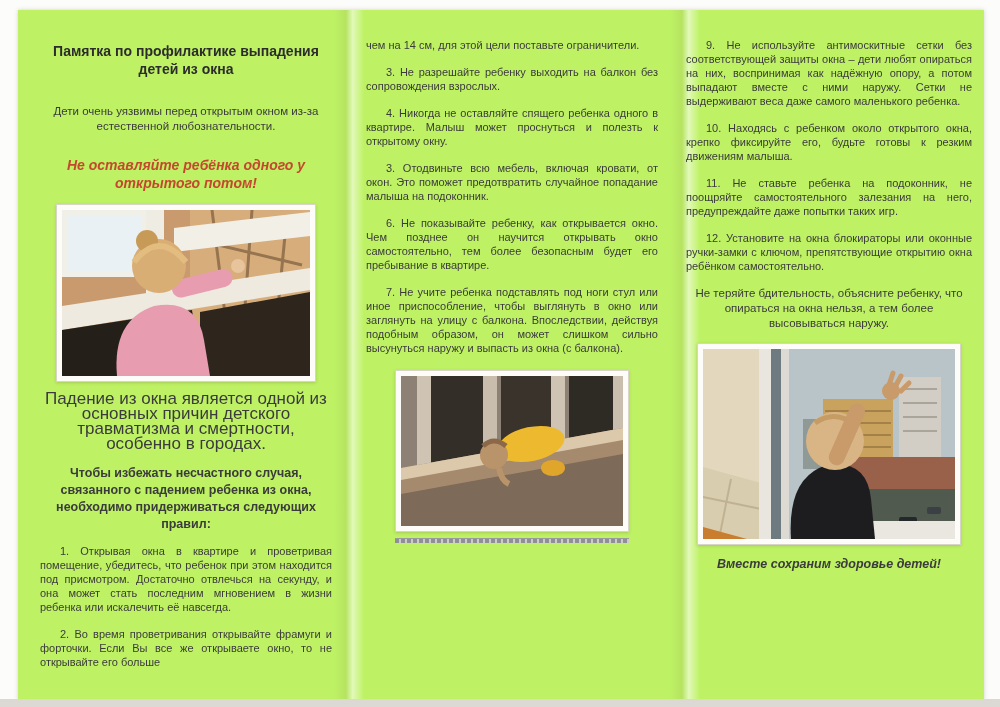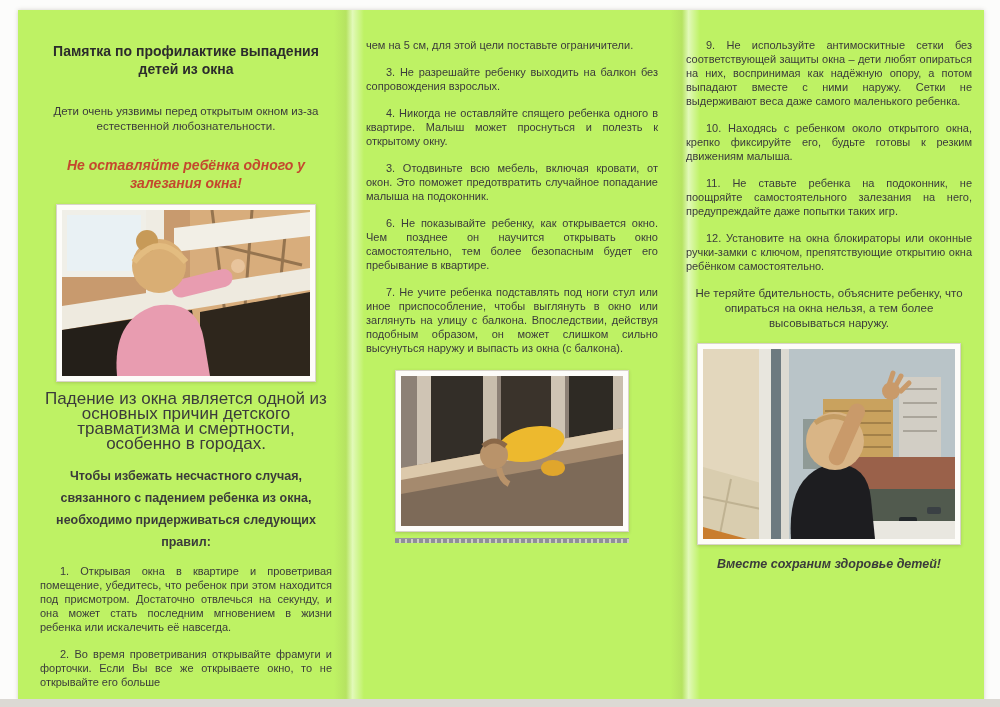--- a/index.html
+++ b/index.html
@@ -30,21 +30,21 @@
   .panel-right{left:668px;width:286px;}
 
   p{margin:0 0 13px 0;font-size:11px;line-height:14px;color:#3b3b3b;}
   .j{text-align:justify;text-indent:20px;}
   .j0{text-align:justify;}
   .c{text-align:center;}
   .title{font-weight:bold;font-size:14px;line-height:18px;color:#2c2c2c;margin:4px 0 26px;}
   .intro{font-size:11.5px;line-height:15px;margin-bottom:22px;}
   .warning{font-weight:bold;font-style:italic;font-size:14px;line-height:18px;margin-bottom:12px;}
   .falls{font-size:17px;line-height:15px;margin:9px 0 14px;}
-  .rules-intro{font-weight:bold;font-size:12.5px;line-height:22px;margin-bottom:11px;}
+  .rules-intro{font-weight:bold;font-size:12.5px;line-height:17px;margin-bottom:11px;}
   .vigilance{font-size:11.5px;line-height:15px;margin:9px 0 12px;}
   .slogan{font-weight:bold;font-style:italic;font-size:12.5px;line-height:16px;margin-top:11px;}
 
   .photo-frame{
     background:#fdfcf9;border:1px solid #d9d4ca;
     box-shadow:0 1px 3px rgba(80,70,50,.22);
     padding:5px;margin:0 auto 6px auto;font-size:0;
   }
   .photo-frame svg{display:block;}
   .pf-left{width:248px;}
@@ -59,21 +59,21 @@
 </head>
 <body>
 
 <div class="paper">
   <div class="fold fold-left"></div>
   <div class="fold fold-right"></div>
 
   <div class="panel panel-left">
     <p class="title c">Памятка по профилактике выпадения детей из окна</p>
     <p class="intro c">Дети очень уязвимы перед открытым окном из-за естественной любознательности.</p>
-    <p class="warning c" id="warning-red" style="color: rgb(196, 72, 46);">Не оставляйте ребёнка одного у залезания окна!</p>
+    <p class="warning c" id="warning-red" style="color: rgb(196, 72, 46);">Не оставляйте ребёнка одного у открытого потом!</p>
 
     <div class="photo-frame pf-left" role="img" aria-label="Девочка у открытого окна">
       <svg width="248" height="166" viewBox="0 0 248 166">
         <rect width="248" height="166" fill="#c89a6e"></rect>
         <rect x="128" y="0" width="120" height="120" fill="#d8ad7c"></rect>
         <g stroke="#7a5c3c" stroke-width="3" opacity=".7">
           <line x1="150" y1="0" x2="165" y2="120"></line>
             <line x1="190" y1="0" x2="182" y2="110"></line>
           <line x1="225" y1="5" x2="214" y2="118"></line>
             <line x1="135" y1="30" x2="240" y2="55"></line>
@@ -93,21 +93,21 @@
       </svg>
     </div>
 
     <p class="falls c">Падение из окна является одной из основных причин детского травматизма и смертности, особенно в городах.</p>
     <p class="rules-intro c">Чтобы избежать несчастного случая, связанного с падением ребенка из окна, необходимо придерживаться следующих правил:</p>
     <p class="j">1. Открывая окна в квартире и проветривая помещение, убедитесь, что ребенок при этом находится под присмотром. Достаточно отвлечься на секунду, и она может стать последним мгновением в жизни ребенка или искалечить её навсегда.</p>
     <p class="j">2. Во время проветривания открывайте фрамуги и форточки. Если Вы все же открываете окно, то не открывайте его больше</p>
   </div>
 
   <div class="panel panel-middle">
-    <p class="j0">чем на 5 см, для этой цели поставьте ограничители.</p>
+    <p class="j0">чем на 14 см, для этой цели поставьте ограничители.</p>
     <p class="j">3. Не разрешайте ребенку выходить на балкон без сопровождения взрослых.</p>
     <p class="j">4. Никогда не оставляйте спящего ребенка одного в квартире. Малыш может проснуться и полезть к открытому окну.</p>
     <p class="j">3. Отодвиньте всю мебель, включая кровати, от окон. Это поможет предотвратить случайное попадание малыша на подоконник.</p>
     <p class="j">6. Не показывайте ребенку, как открывается окно. Чем позднее он научится открывать окно самостоятельно, тем более безопасным будет его пребывание в квартире.</p>
     <p class="j">7. Не учите ребенка подставлять под ноги стул или иное приспособление, чтобы выглянуть в окно или заглянуть на улицу с балкона. Впоследствии, действуя подобным образом, он может слишком сильно высунуться наружу и выпасть из окна (с балкона).</p>
 
     <div class="photo-frame pf-middle" role="img" aria-label="Ребёнок перелезает через балконное ограждение">
       <svg width="222" height="150" viewBox="0 0 222 150">
         <rect width="222" height="150" fill="#8d8176"></rect>
         <g>

